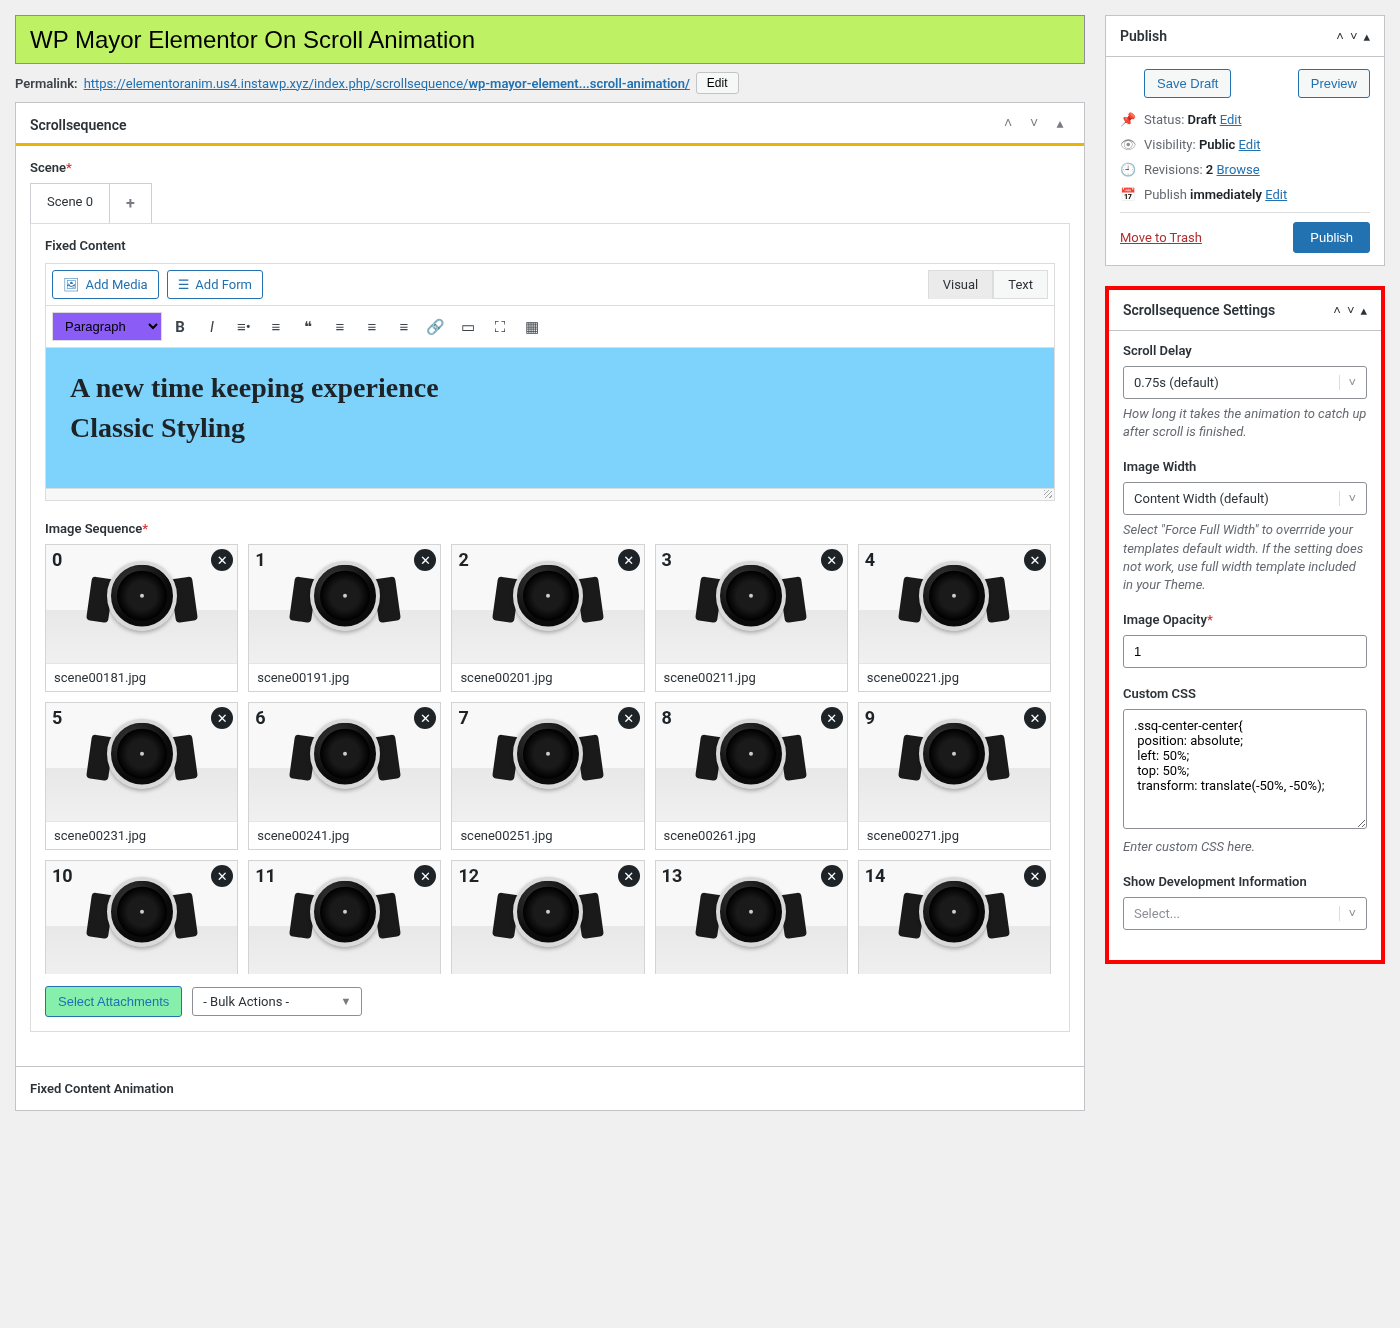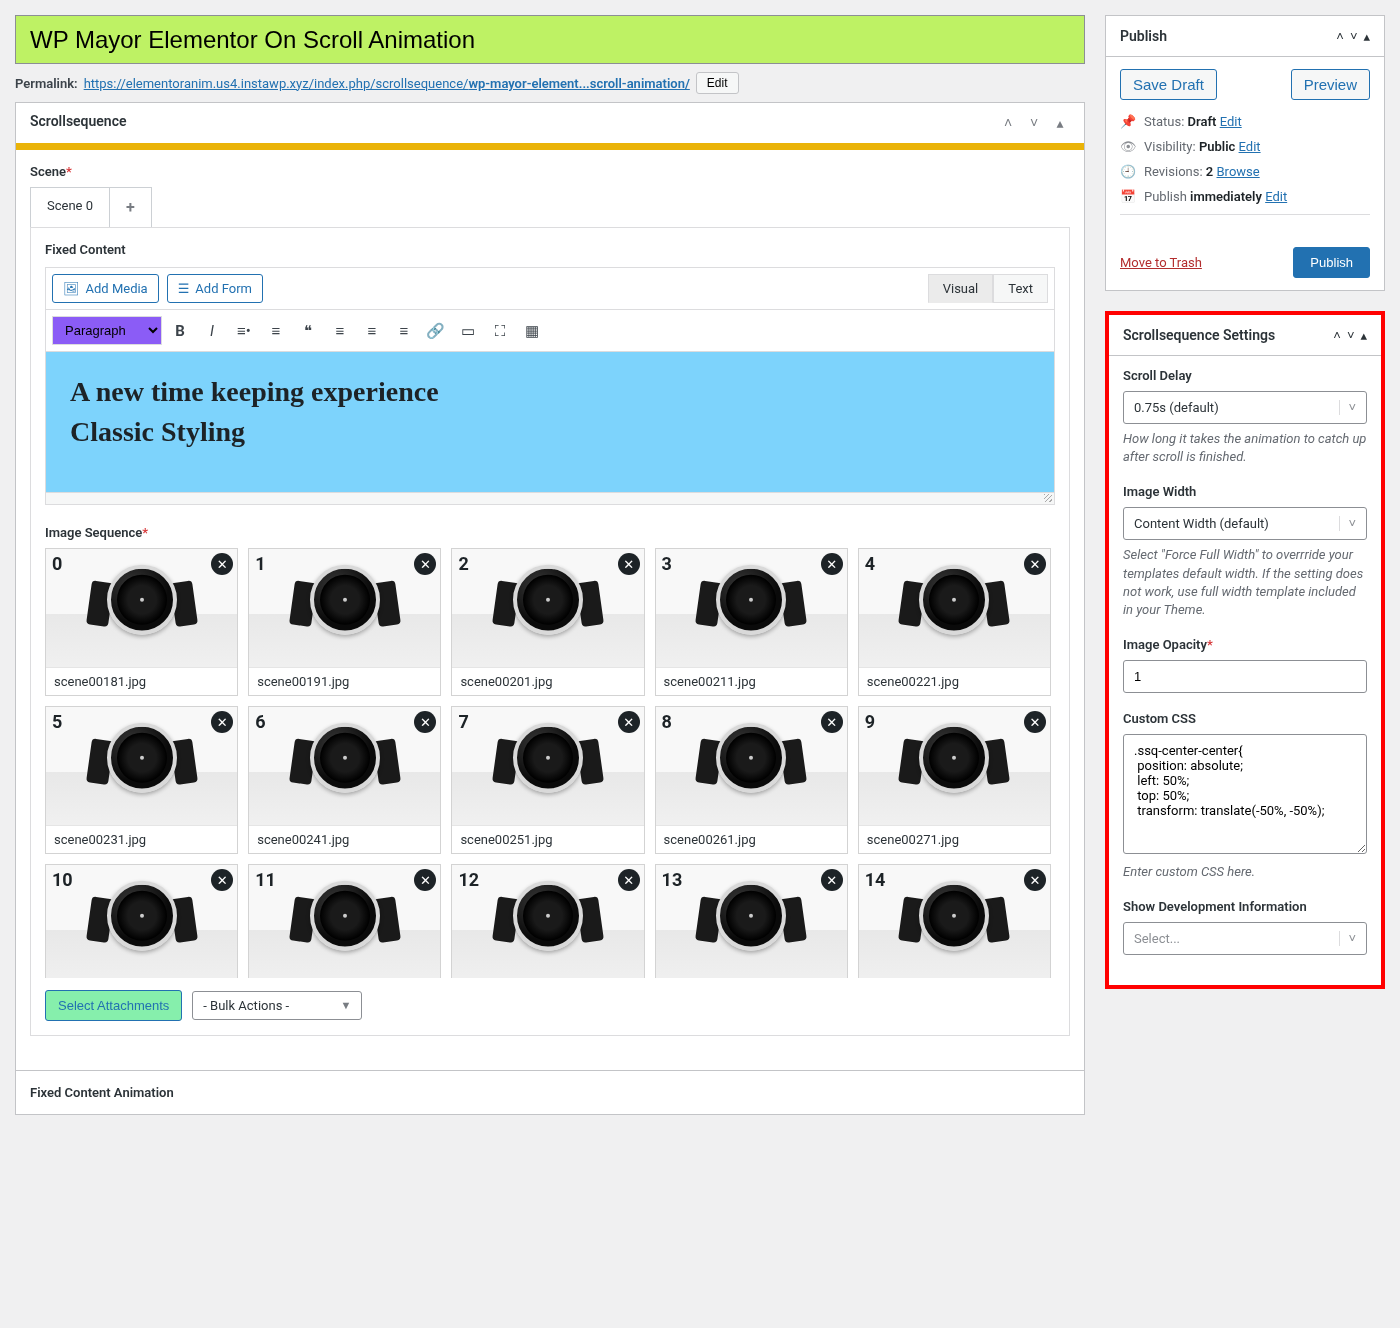--- a/index.html
+++ b/index.html
@@ -10,21 +10,21 @@
 
 .title-input { width: 100%; padding: 8px 14px; font-size: 24px; line-height: 1.3; border: 1px solid #8c8f94; background: #bef264; }
 
 .permalink-row { display: flex; align-items: center; gap: 6px; padding: 8px 0; font-size: 13px; }
 .permalink-row a { color: #2271b1; text-decoration: underline; }
 .permalink-row strong { color: #3c434a; font-weight: normal; }
 .permalink-row b { font-weight: 600; }
 .btn-small { border: 1px solid #c3c4c7; background: #f6f7f7; padding: 3px 10px; border-radius: 3px; font-size: 12px; cursor: pointer; }
 
 .metabox { background: #fff; border: 1px solid #c3c4c7; margin-bottom: 20px; }
-.metabox-hd { display: flex; align-items: flex-start; justify-content: space-between; padding: 10px 14px; border-bottom: 7px solid #eab308; }
+.metabox-hd { display: flex; align-items: flex-end; justify-content: space-between; padding: 10px 14px; border-bottom: 3px solid #eab308; }
 .metabox-hd h2 { font-size: 14px; font-weight: 600; }
 .metabox-hd .ctrls { display: flex; gap: 6px; }
 .metabox-hd .ctrl { width: 20px; height: 20px; display: flex; align-items: center; justify-content: center; color: #787c82; cursor: pointer; font-size: 14px; }
 .metabox-body { padding: 14px; }
 
 .field-label { font-weight: 600; margin-bottom: 8px; }
 .req { color: #d63638; }
 
 .tabs { display: flex; margin-bottom: 0; }
 .tab { padding: 10px 16px; border: 1px solid #ccd0d4; border-bottom: none; background: #fff; font-size: 13px; cursor: pointer; margin-right: -1px; }
@@ -73,22 +73,22 @@
 
 .sidebox { background: #fff; border: 1px solid #c3c4c7; margin-bottom: 20px; }
 .sidebox-hd { display: flex; align-items: center; justify-content: space-between; padding: 12px 14px; border-bottom: 1px solid #c3c4c7; }
 .sidebox-hd h3 { font-size: 14px; font-weight: 600; }
 .side-body { padding: 12px 14px; }
 .pub-row { display: flex; align-items: center; gap: 8px; margin-bottom: 10px; color: #646970; }
 .pub-row .icon { width: 16px; color: #8c8f94; }
 .pub-row b { color: #1d2327; font-weight: 600; }
 .pub-row a { color: #2271b1; text-decoration: underline; }
 .pub-actions-top { display: flex; gap: 8px; margin-bottom: 14px; justify-content: space-between; }
-.pub-actions-top .btn-small2 { padding: 6px 12px; border: 1px solid #2271b1; color: #2271b1; background: #f6f7f7; border-radius: 3px; font-size: 15px; cursor: pointer; }
-.pub-footer { display: flex; justify-content: space-between; align-items: center; border-top: 1px solid #dcdcde; padding-top: 32px; margin-top: 6px; }
+.pub-actions-top .btn-small2 { padding: 6px 12px; border: 1px solid #2271b1; color: #2271b1; background: #f6f7f7; border-radius: 3px; font-size: 13px; cursor: pointer; margin-left: 24px; }
+.pub-footer { display: flex; justify-content: space-between; align-items: center; border-top: 1px solid #dcdcde; padding-top: 9px; margin-top: 6px; }
 .pub-footer a { color: #b32d2e; text-decoration: underline; }
 .btn-primary { background: #2271b1; color: #fff; border: 1px solid #2271b1; padding: 7px 16px; border-radius: 3px; font-size: 13px; cursor: pointer; }
 
 .highlight-box { border: 4px solid #ff0000; }
 .settings-field { margin-bottom: 18px; }
 .settings-label { font-weight: 600; margin-bottom: 8px; }
 .settings-select, .settings-input, .settings-textarea { width: 100%; padding: 8px 10px; border: 1px solid #8c8f94; border-radius: 3px; background: #fff; font-size: 13px; }
 .settings-textarea { height: 120px; font-family: inherit; resize: vertical; overflow-y: scroll; }
 .settings-help { font-style: italic; color: #646970; margin-top: 6px; font-size: 13px; line-height: 1.4; }
 .select-generic { display: flex; align-items: center; justify-content: space-between; padding: 8px 10px; border: 1px solid #8c8f94; border-radius: 3px; background: #fff; }

